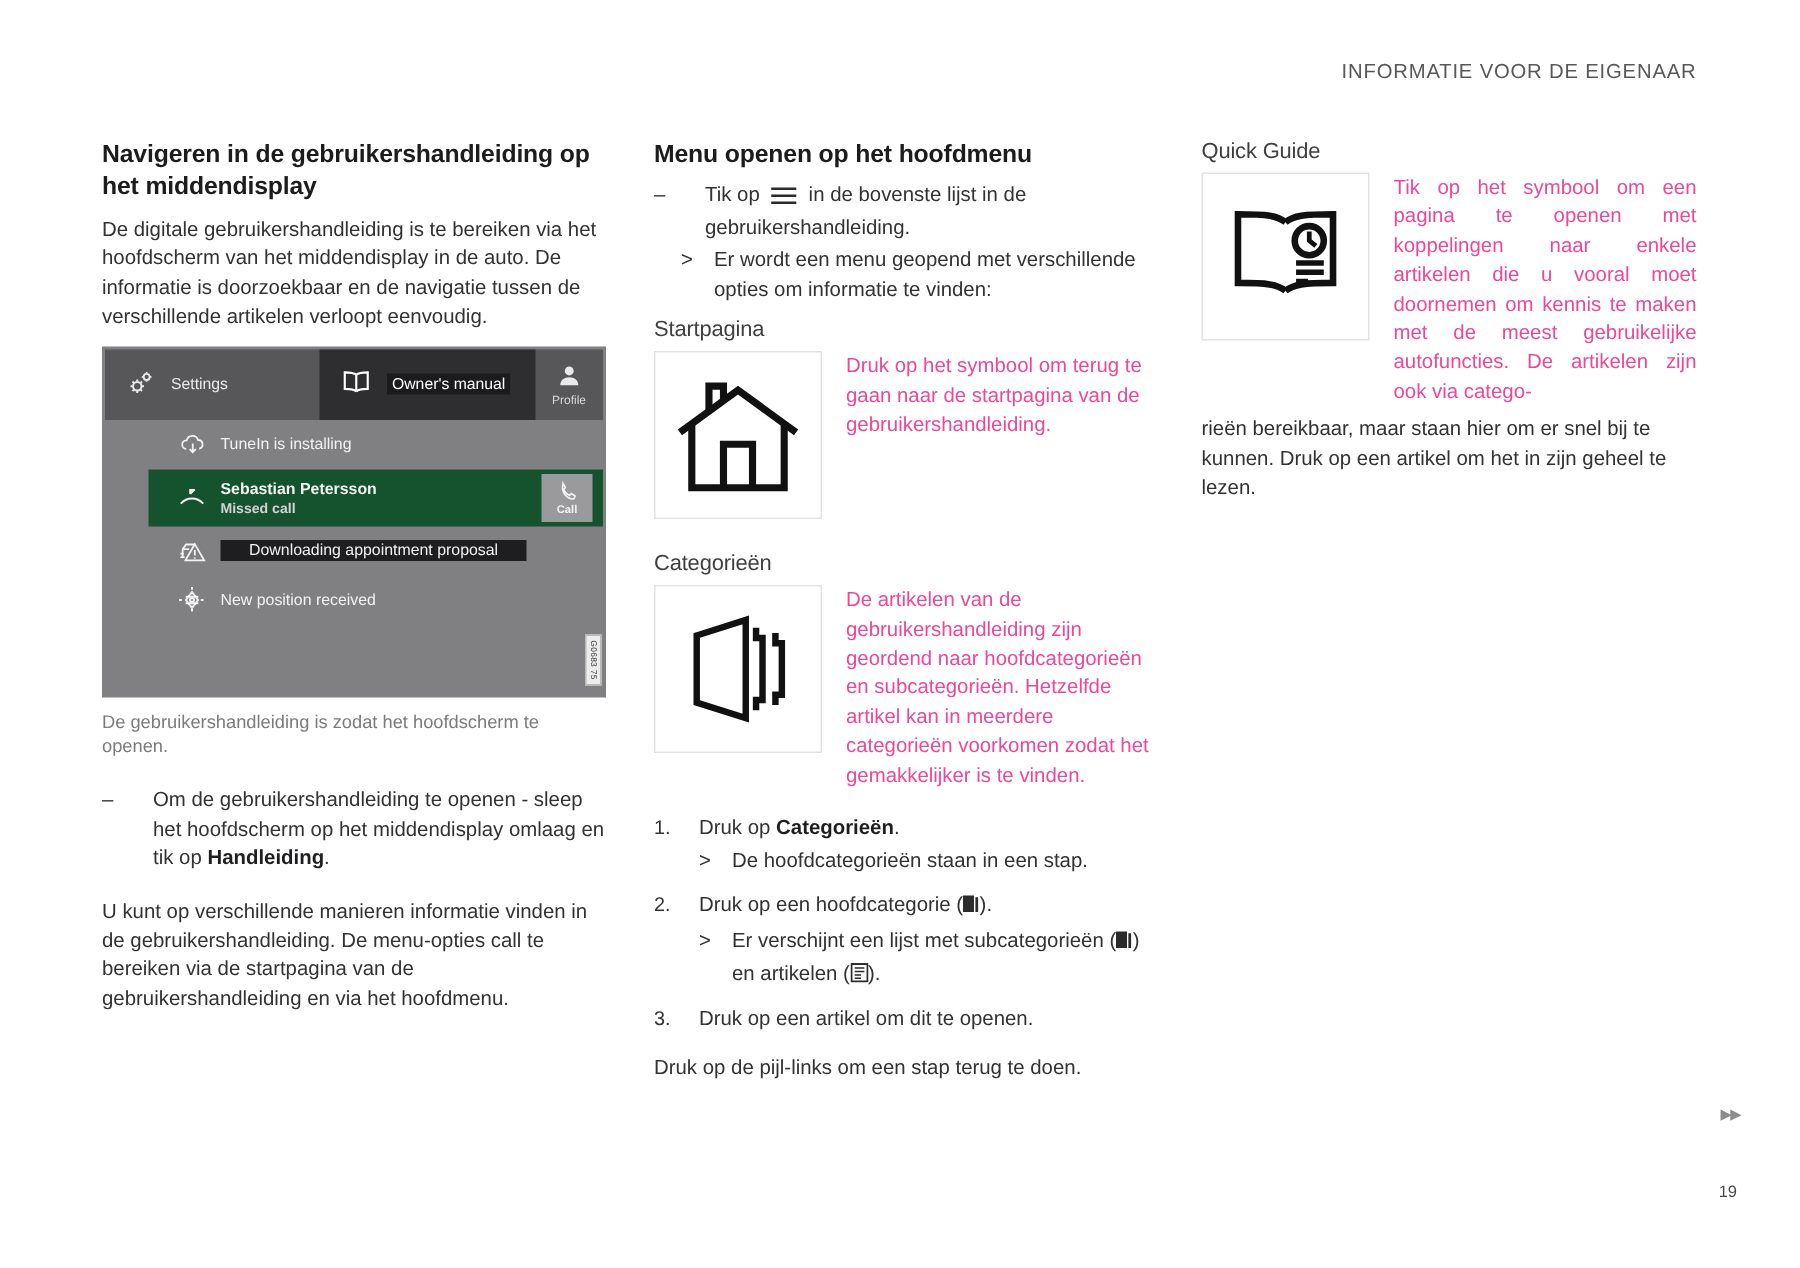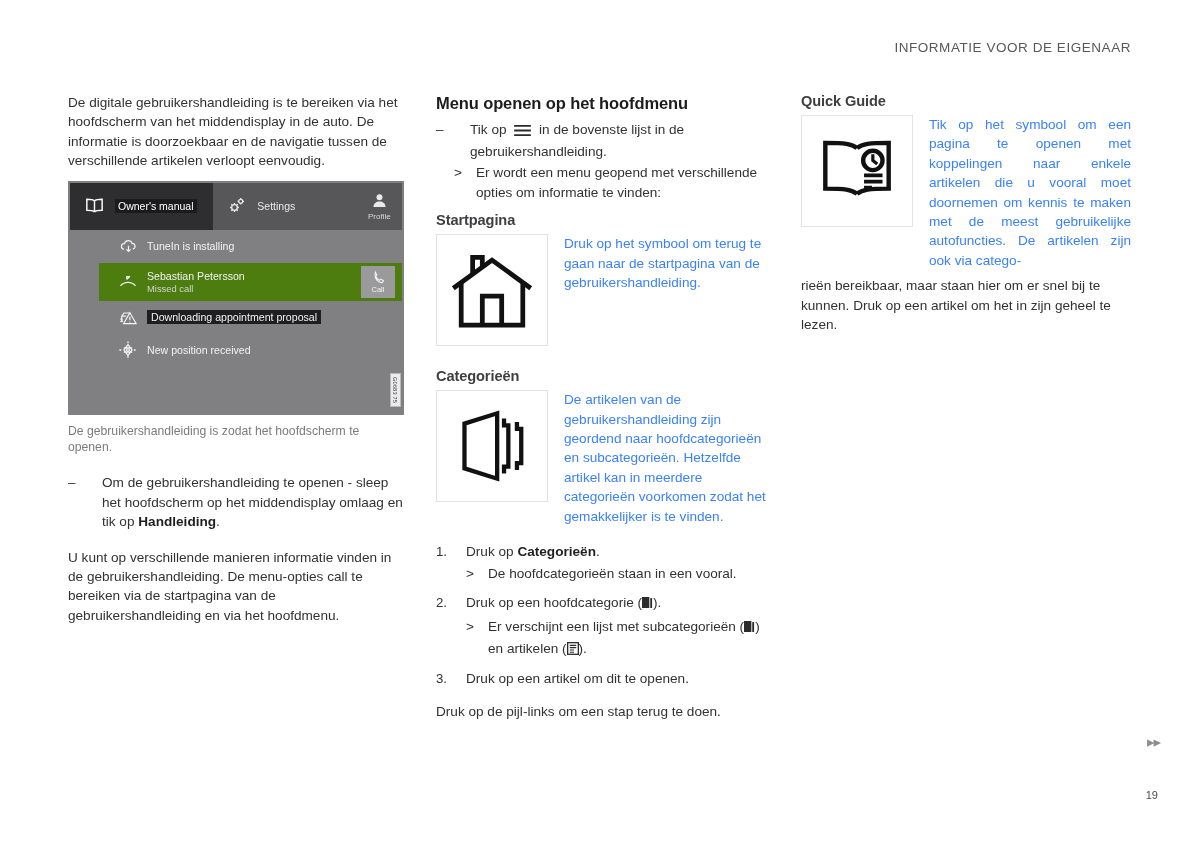--- a/index.html
+++ b/index.html
@@ -40,21 +40,21 @@
   .col{ width:333px; }
   .col.c1{ width:336px; }
   .col.c2{ width:333px; }
   .col.c3{ width:330px; }
 
   h1.title{
     font-size:16.5px; line-height:20.5px; font-weight:bold;
     margin:0 0 9px 0; color:#1c1c1c; letter-spacing:-0.1px;
   }
   h2.sub{
-    font-size:14.6px; font-weight:bold; color:#3f3f41;
+    font-size:14.6px; font-weight:normal; color:#3f3f41;
     margin:0 0 6px 0; letter-spacing:-0.1px;
   }
   p.body{
     font-size:13.6px; line-height:19.4px; margin:0 0 10px 0;
     color:#323234;
   }
   p.caption{
     font-size:12.2px; line-height:16.4px; color:#7b7b7d;
     margin:8px 0 0 0;
   }
@@ -74,21 +74,21 @@
   .num-text{ flex:1; font-size:13.6px; line-height:19.4px; color:#323234;}
 
   
   .iconrow{ display:flex; gap:16px; align-items:flex-start; margin-bottom:6px; }
   .iconbox{
     width:112px; height:112px; flex:0 0 112px;
     border:1px solid #e3e3e3; background:#fff;
     display:flex; align-items:center; justify-content:center;
   }
   .iconrow .txt{
-    flex:1; font-size:13.6px; line-height:19.4px; color:#3b82f6;
+    flex:1; font-size:13.6px; line-height:19.4px; color:#ec4899;
   }
   .qg-wrap .txt{ text-align:justify; }
   .flowtext{
     font-size:13.6px; line-height:19.4px; color:#323234; margin:0;
   }
   .inline-icon{ vertical-align:-2px; display:inline-block; }
   .hamburger{ display:inline-block; vertical-align:-3px; margin:0 3px; }
 
   
   .hmi{
@@ -112,24 +112,24 @@
     justify-content:center; font-size:8px; color:#d9d9db; margin-left:auto;
   }
   .hmi-list{
     position:absolute; left:31px; top:49px; right:2px; bottom:2px;
   }
   .hmi-row{
     height:33px; display:flex; align-items:center; position:relative;
     color:#f2f2f3; font-size:10.6px; padding-left:10px;
   }
   .hmi-row .ic{ width:38px; flex:0 0 38px; display:flex; align-items:center; justify-content:center;}
-  .hmi-row.alt{ background:#4d7c0f; }
+  .hmi-row.alt{ background:#14532d;font-weight:bold; }
   .hmi-row.tall{ height:38px; }
   .hmi-row .sub{ font-size:9.4px; color:#d3d3d5; margin-top:1px;}
-  .hmi-hl{ background:#1e1e20; padding:1px 4px; }
+  .hmi-hl{ background:#1e1e20; padding:1px 19px; }
   .hmi-callbtn{
     position:absolute; right:7px; top:3px; width:34px; height:32px;
     background:#9a9a9d; display:flex; flex-direction:column;
     align-items:center; justify-content:center; gap:0; font-size:7.5px; color:#f2f2f3;
   }
   .hmi-id{
     position:absolute; right:3px; bottom:8px;
     width:11px; height:34px; background:#ececec;
     border:1px solid #b9b9b9;
     display:flex; align-items:center; justify-content:center;
@@ -141,54 +141,55 @@
 </style>
 </head>
 <body>
 
 <div id="running-header">INFORMATIE VOOR DE EIGENAAR</div>
 
 <div id="columns">
 
   <div class="col c1">
 
+    <h1 class="title">Navigeren in de gebruikershandleiding op het middendisplay</h1>
 
     <p class="body">De digitale gebruikershandleiding is te bereiken via het hoofdscherm van het middendisplay in de auto. De informatie is doorzoekbaar en de navigatie tussen de verschillende artikelen verloopt eenvoudig.</p>
 
     <div class="hmi">
 
       <div class="hmi-topbar">
-
-        <div class="hmi-tab manual">
-          <span>
-            <svg width="21" height="17" viewBox="0 0 24 20" fill="none" stroke="#ffffff" stroke-width="1.7">
-              <path d="M12 4.5C10.3 3 8 2.6 3 2.6v13C8 15.6 10.3 16 12 17.5"></path>
-              <path d="M12 4.5C13.7 3 16 2.6 21 2.6v13C16 15.6 13.7 16 12 17.5"></path>
-              <path d="M12 4.5v13"></path>
-            </svg>
-          </span>
-          <span class="lbl">Owner's manual</span>
-        </div>
 
         <div class="hmi-tab settings">
           <span>
             <svg width="20" height="20" viewBox="0 0 24 24" fill="none">
               <circle cx="9" cy="15" r="3.4" stroke="#e9e9ea" stroke-width="1.6"></circle>
               <g stroke="#e9e9ea" stroke-width="1.6">
                 <path d="M9 9.6v1.6M9 18.8v1.6M3.6 15h1.6M12.8 15h1.6M5.2 11.2l1.1 1.1M11.7 17.7l1.1 1.1M12.8 11.2l-1.1 1.1M6.3 17.7l-1.1 1.1"></path>
               </g>
               <circle cx="16.5" cy="7.5" r="2.4" stroke="#e9e9ea" stroke-width="1.5"></circle>
               <g stroke="#e9e9ea" stroke-width="1.5">
                 <path d="M16.5 3.6v1.2M16.5 10.2v1.2M12.6 7.5h1.2M19.2 7.5h1.2"></path>
               </g>
             </svg>
           </span>
           <span class="lbl">Settings</span>
         </div>
 
+        <div class="hmi-tab manual">
+          <span>
+            <svg width="21" height="17" viewBox="0 0 24 20" fill="none" stroke="#ffffff" stroke-width="1.7">
+              <path d="M12 4.5C10.3 3 8 2.6 3 2.6v13C8 15.6 10.3 16 12 17.5"></path>
+              <path d="M12 4.5C13.7 3 16 2.6 21 2.6v13C16 15.6 13.7 16 12 17.5"></path>
+              <path d="M12 4.5v13"></path>
+            </svg>
+          </span>
+          <span class="lbl">Owner's manual</span>
+        </div>
+
         <div class="hmi-tab profile">
           <span>
             <svg width="17" height="17" viewBox="0 0 24 24">
               <circle cx="12" cy="7.5" r="4.2" fill="#e9e9ea"></circle>
               <path d="M3.5 21c0-4.7 3.8-7.5 8.5-7.5s8.5 2.8 8.5 7.5z" fill="#e9e9ea"></path>
             </svg>
           </span>
           <span>Profile</span>
         </div>
       </div>
@@ -312,21 +313,21 @@
     </div>
 
     <div style="margin-top:16px;">
       <div class="num-item">
         <span class="num-mark">1.</span>
         <span class="num-text"><span>Druk op </span><span class="b">Categorieën</span><span>.</span></span>
       </div>
 
       <div class="gt-item" style="margin-left:30px; margin-bottom:9px;">
         <span class="gt-mark">&gt;</span>
-        <span class="gt-text">De hoofdcategorieën staan in een vooral.</span>
+        <span class="gt-text">De hoofdcategorieën staan in een stap.</span>
       </div>
 
       <div class="num-item">
         <span class="num-mark">2.</span>
         <span class="num-text"><span>Druk op een hoofdcategorie (</span><span class="inline-icon"><svg width="11" height="13" viewBox="0 0 12 14">
                 <path d="M0 1h8v12H0z" fill="#2b2b2b"></path>
                 <path d="M9 2.2h2v10.8H9z" fill="#2b2b2b"></path>
               </svg></span><span>).</span></span>
       </div>
 

